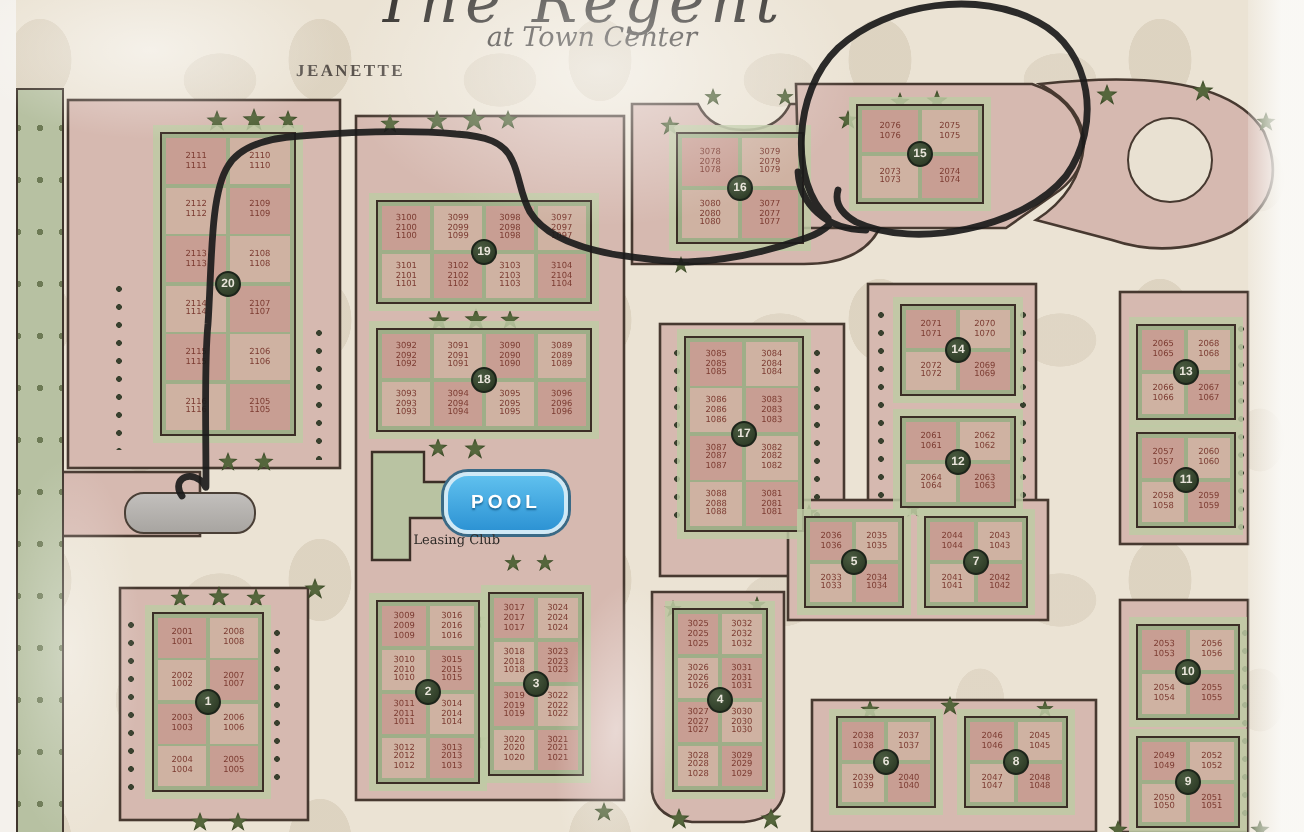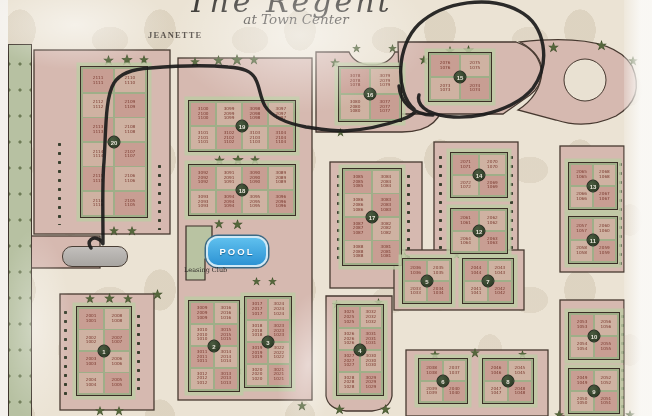--- a/index.html
+++ b/index.html
@@ -39,26 +39,26 @@
   .cell{display:flex;flex-direction:column;align-items:center;justify-content:center;
     color:#7b3a30;font-size:4.2px;line-height:1.12;font-family:"DejaVu Sans",sans-serif;
     overflow:hidden;text-align:center;}
   .cell-a{background:#c89e93}.cell-b{background:#cfb2a2}
   .bnum{position:absolute;left:50%;top:50%;transform:translate(-50%,-50%);
     width:11px;height:11px;border-radius:50%;
     background:radial-gradient(circle at 35% 30%,#4a5b40,#273420);
     color:#e8e4da;font-size:6px;font-weight:bold;display:flex;align-items:center;
     justify-content:center;border:1px solid #1c241a;}
   
-  .pool{left:206px;top:236px;width:58px;height:27px;border-radius:12px;
+  .pool{left:222px;top:236px;width:58px;height:27px;border-radius:12px;
     background:linear-gradient(#5fc0ee,#2d93d4);border:2px solid #cfe9f6;
     box-shadow:0 0 0 1.5px #3a6a86;display:flex;align-items:center;justify-content:center;text-align:center;}
   .pool-label{color:#fff;font-weight:bold;font-size:9.5px;letter-spacing:2px;
     text-shadow:0 1px 1px rgba(0,60,100,.6);}
-  .leasing-label{left:184px;top:266px;width:66px;text-align:left;
+  .leasing-label{left:184px;top:266px;width:66px;text-align:right;
     font:6.5px "DejaVu Serif",serif;color:#2f2b28;}
   .capsule{left:62px;top:246px;width:64px;height:19px;border-radius:10px;
     background:linear-gradient(#c2bfbc,#a8a5a1);border:1.2px solid #4a3f36;}
   
   .edgeL{left:0;top:0;width:8px;height:416px;background:#f4f1ec;}
   .edgeR{left:624px;top:0;width:28px;height:416px;
     background:linear-gradient(90deg,rgba(248,246,242,.25),rgba(250,249,246,.95) 60%);}
   .glare1{left:160px;top:-50px;width:280px;height:170px;
     background:radial-gradient(ellipse at center,rgba(255,255,255,.55),transparent 65%);}
   .glare2{left:-20px;top:-20px;width:190px;height:90px;

